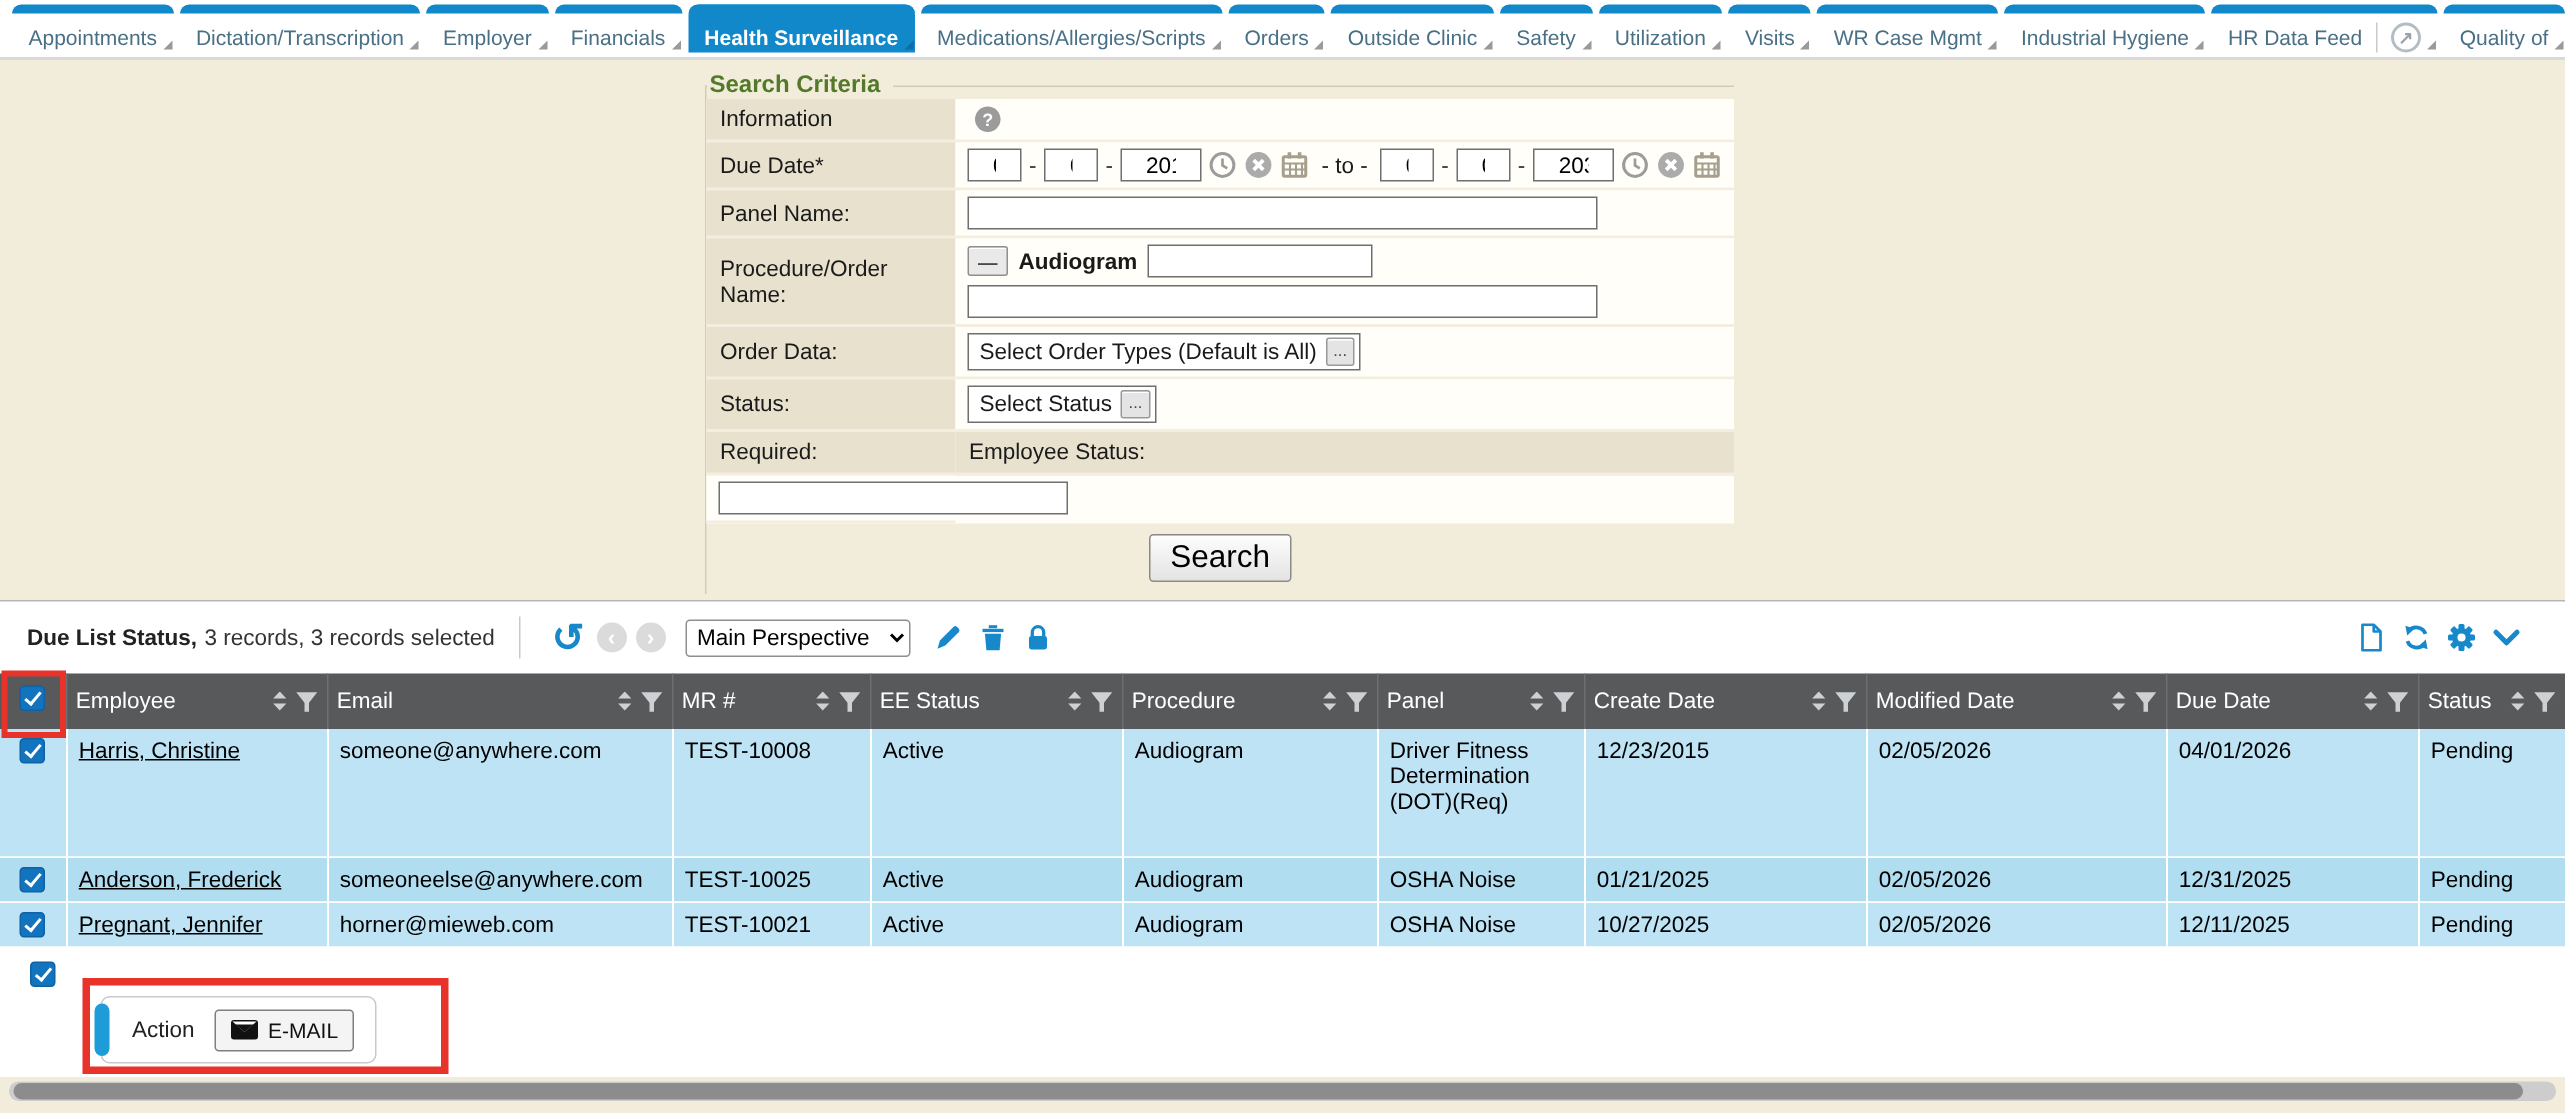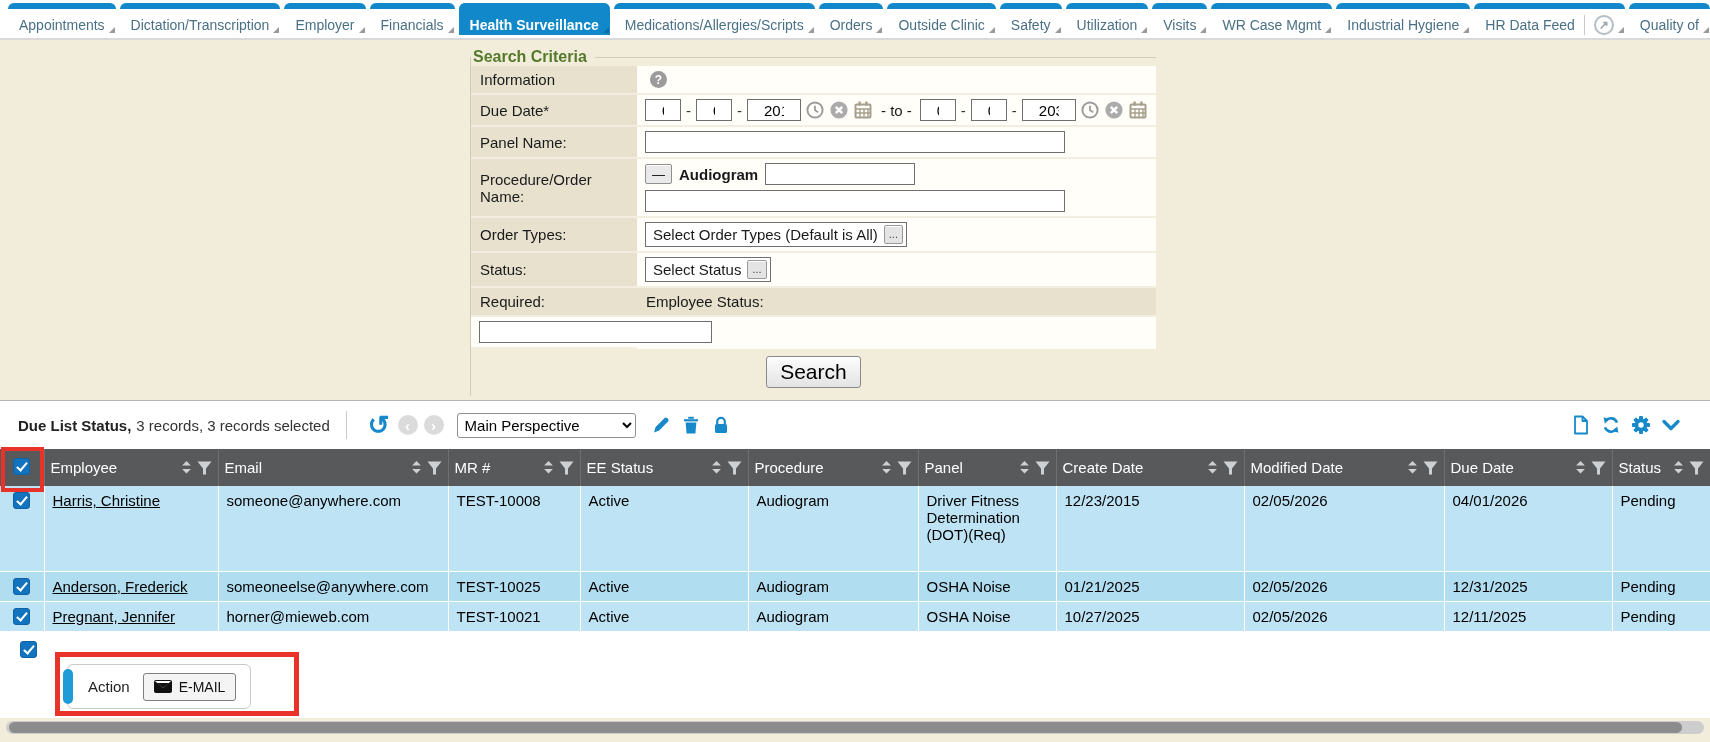--- a/index.html
+++ b/index.html
@@ -137,21 +137,21 @@
   .tb-records { font-size:15px; color:#333; margin-left:5px; }
   .tb-divider { width:1px; height:28px; background:#C9C9C9; margin:0 16px; }
   .tb-icon { margin:0 5px; display:flex; align-items:center; cursor:pointer; }
   .tb-icon svg { width:20px; height:20px; }
   .undo-glyph { color:#1789CB; font-size:26px; font-weight:bold; line-height:20px; }
   .nav-circle {
     width:20px; height:20px; border-radius:50%; background:#DBDBDB; color:#fff;
     font-size:15px; font-weight:bold; display:flex; align-items:center;
     justify-content:center; margin:0 3px; line-height:1;
   }
-  .perspective { width:179px; margin:0 10px; border-radius:3px; border:1px solid #8F8F8F; padding:2px 3px; }
+  .perspective { width:150px; margin:0 10px; border-radius:3px; border:1px solid #8F8F8F; padding:2px 3px; }
   .tb-spacer { flex:1; }
 
   table.grid { border-collapse:collapse; table-layout:fixed; width:1710px;padding-left:24px; }
   thead th {
     background:#58595B; color:#fff; font-weight:normal; font-size:15px;
     text-align:left; height:37px; padding:0 6px;
     border-right:1px solid #6E6F71;
   }
   .th-inner { display:flex; align-items:center; gap:5px; }
   .th-label { flex:1; overflow:hidden; white-space:nowrap; }
@@ -350,21 +350,21 @@
       <div class="flabel">Procedure/Order Name:</div>
       <div class="ffield stack">
         <div class="proc-line">
           <button class="minus-btn">—</button>
           <span class="bold-lbl">Audiogram</span>
           <input type="text" class="sinput" value="" style="">
         </div>
         <input type="text" class="winput" style="">
       </div>
 
-      <div class="flabel">Order Types:</div>
+      <div class="flabel">Order Data:</div>
       <div class="ffield">
         <span class="picker">
           <span>Select Order Types (Default is All)</span>
           <button class="dots-btn">...</button>
         </span>
       </div>
 
       <div class="flabel">Status:</div>
       <div class="ffield">
         <span class="picker">

